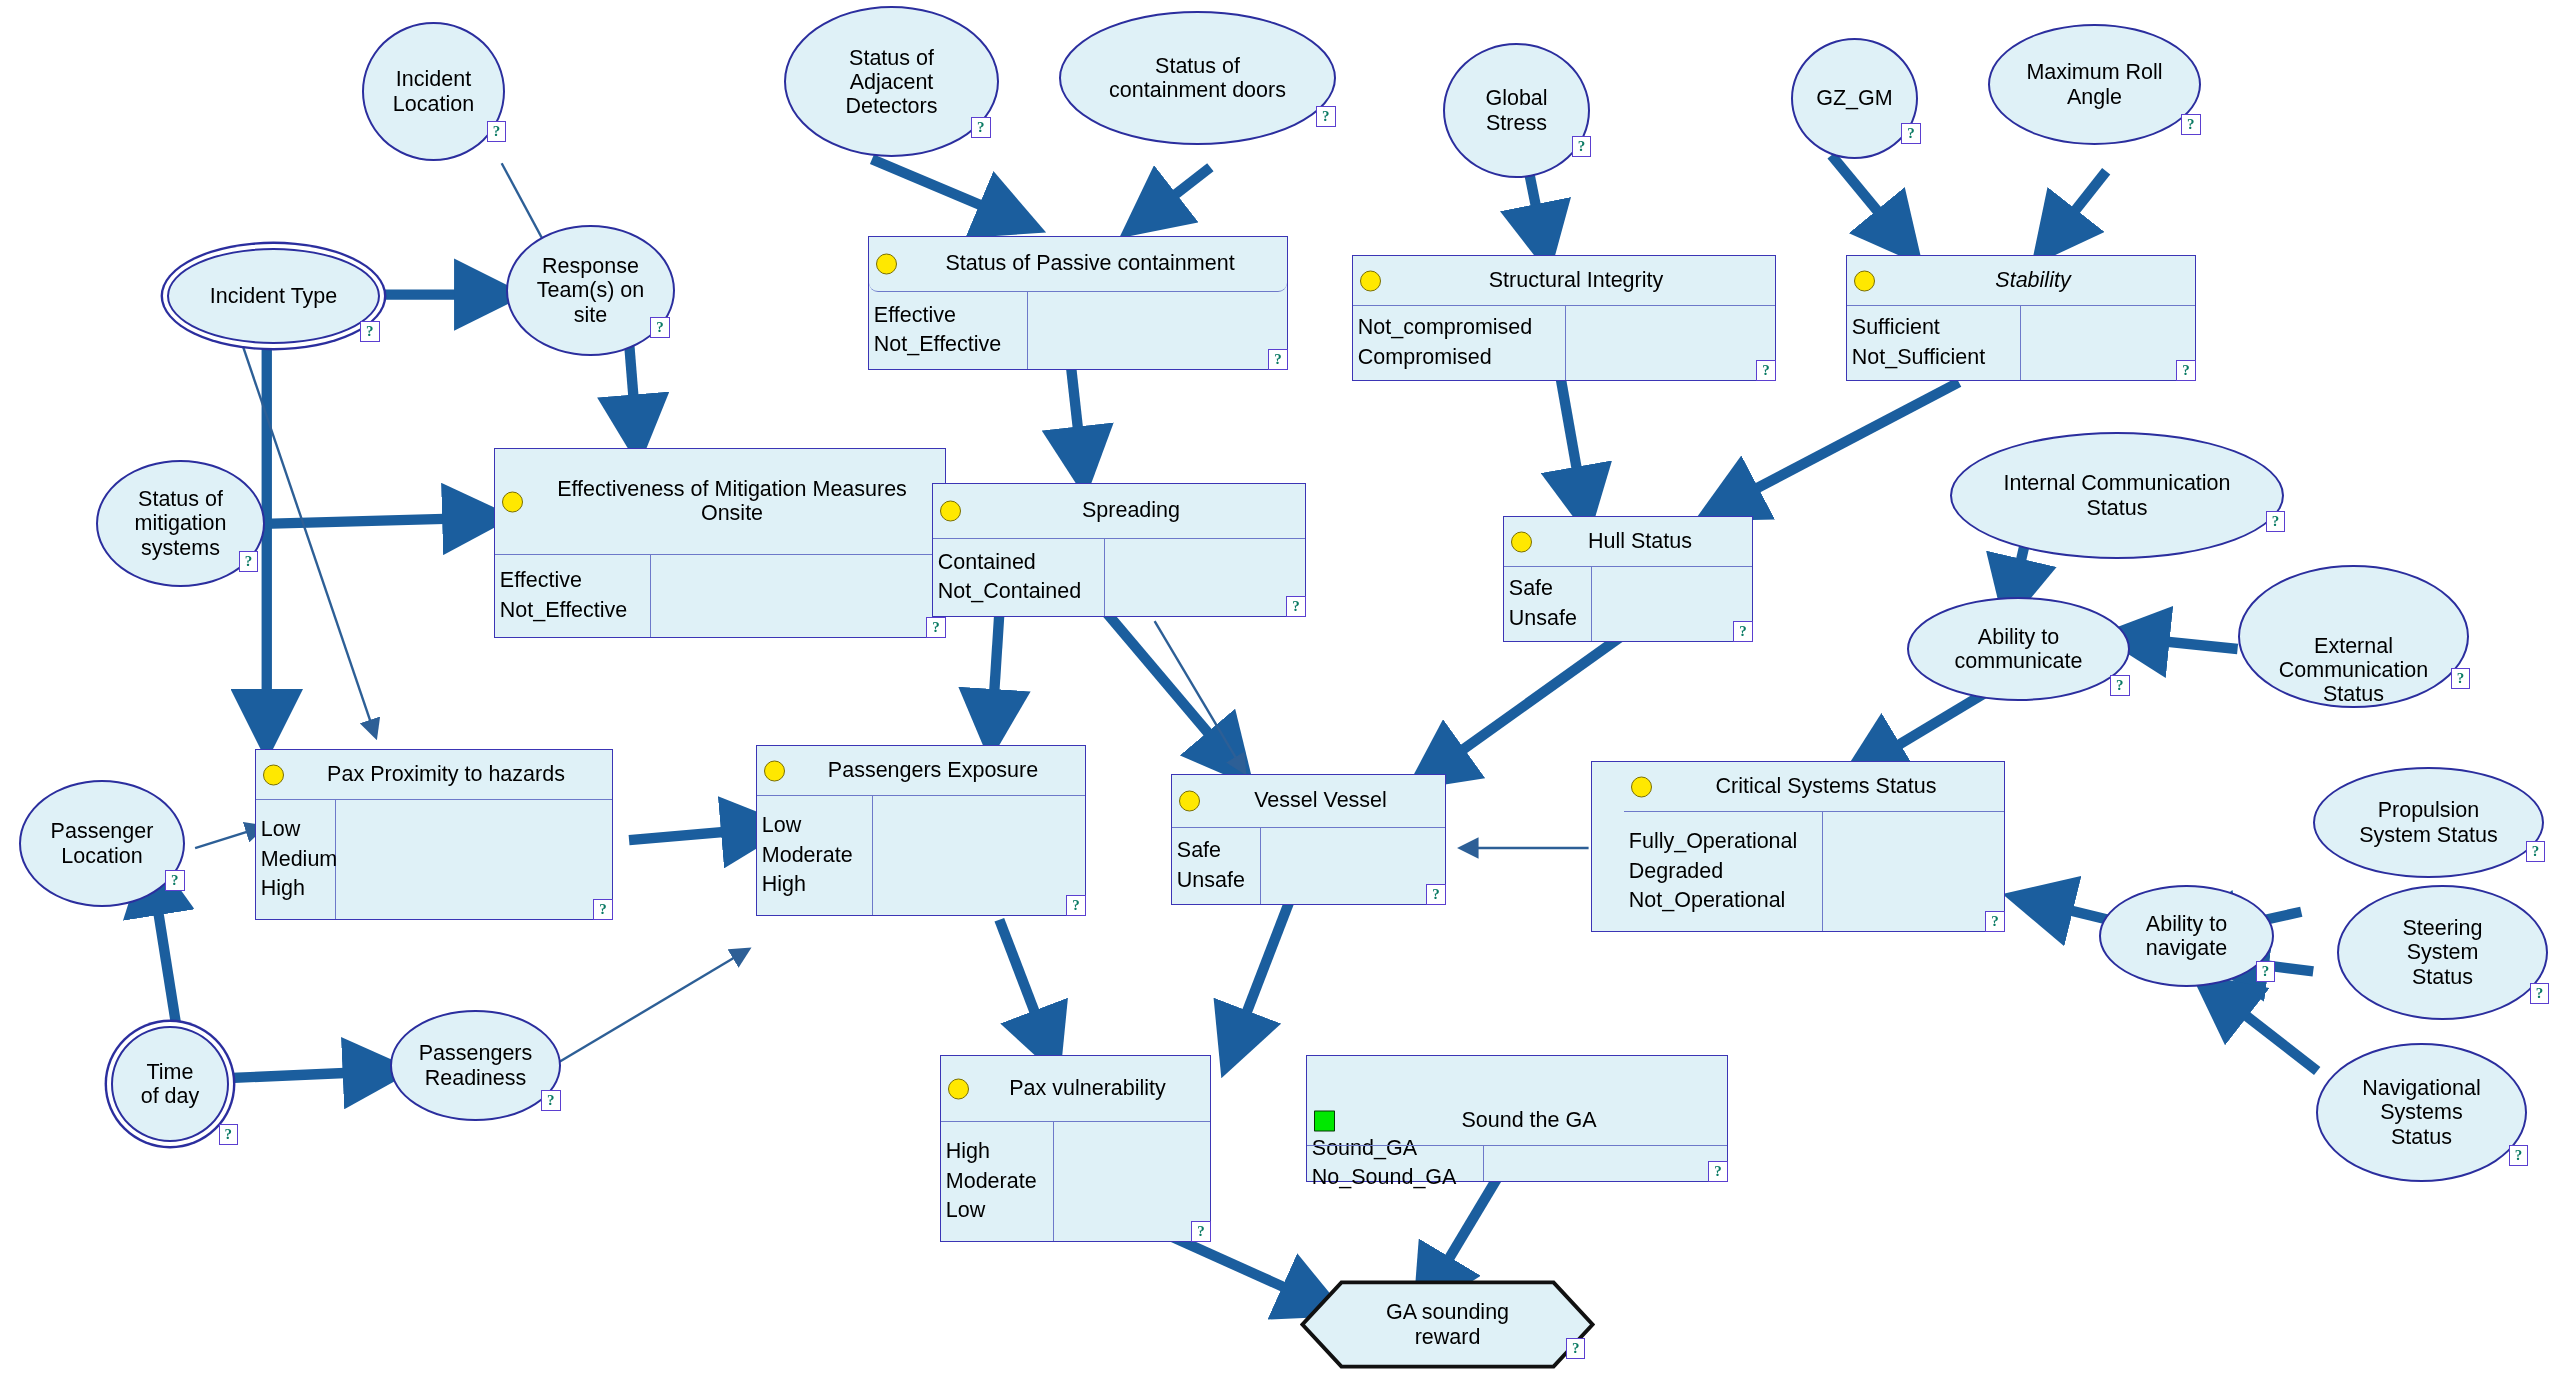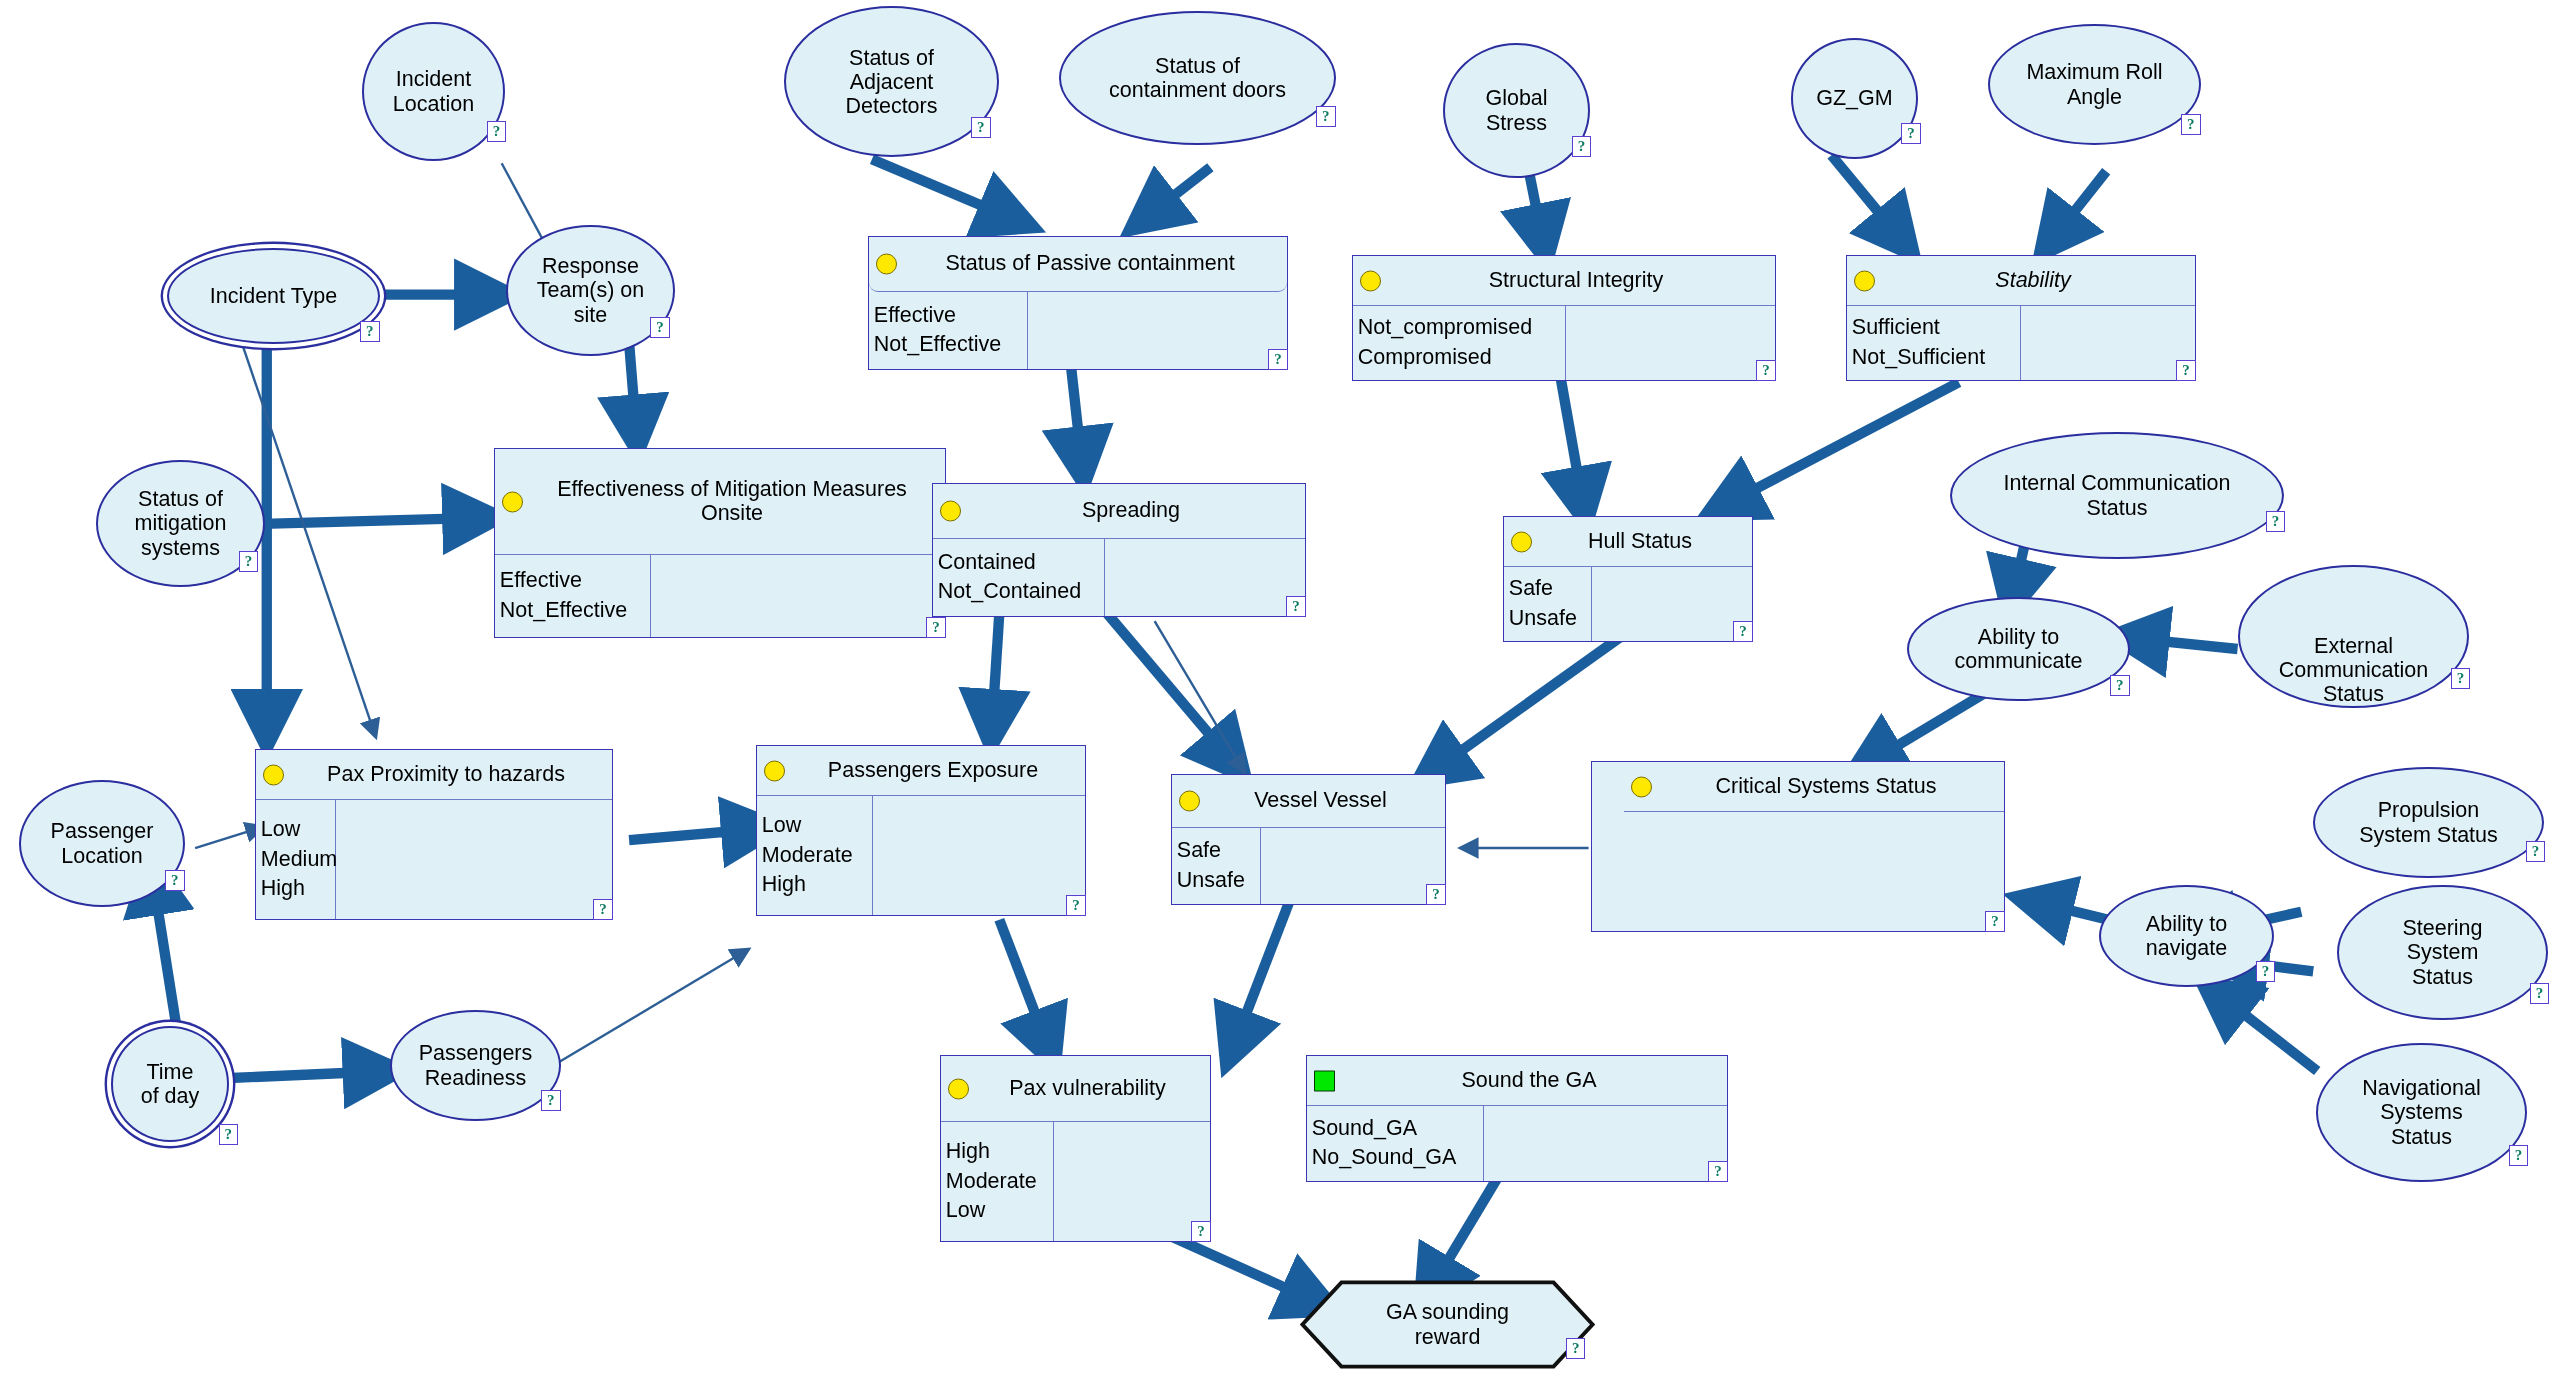--- a/index.html
+++ b/index.html
@@ -365,20 +365,25 @@
     </div>
     <span class="qbadge" style="right:-0.8px;bottom:-0.8px;">?</span>
   </div>
 
   <div class="node tbl" style="left:1591px;top:761px;width:414px;height:171px;padding-left:32px;">
     <div class="thead" style="height:49px;">
       <span class="icon chance"></span>
       <span class="ttl">Critical Systems Status</span>
     </div>
     <div class="tbody">
+      <div class="states" style="width:199px;">
+        <div class="st">Fully_Operational</div>
+        <div class="st">Degraded</div>
+        <div class="st">Not_Operational</div>
+      </div>
       <div class="bars"></div>
     </div>
     <span class="qbadge" style="right:-0.8px;bottom:-0.8px;">?</span>
   </div>
 
   <div class="node tbl" style="left:940px;top:1055px;width:271px;height:187px;">
     <div class="thead" style="height:65px;">
       <span class="icon chance"></span>
       <span class="ttl">Pax vulnerability</span>
     </div>
@@ -387,21 +392,21 @@
         <div class="st">High</div>
         <div class="st">Moderate</div>
         <div class="st">Low</div>
       </div>
       <div class="bars"></div>
     </div>
     <span class="qbadge" style="right:-0.8px;bottom:-0.8px;">?</span>
   </div>
 
   <div class="node tbl" style="left:1306px;top:1055px;width:422px;height:127px;">
-    <div class="thead" style="height:49px;">
+    <div class="thead" style="height:49px;margin-top:40px;">
       <span class="icon decision"></span>
       <span class="ttl">Sound the GA</span>
     </div>
     <div class="tbody">
       <div class="states" style="width:177px;">
         <div class="st">Sound_GA</div>
         <div class="st">No_Sound_GA</div>
       </div>
       <div class="bars"></div>
     </div>

